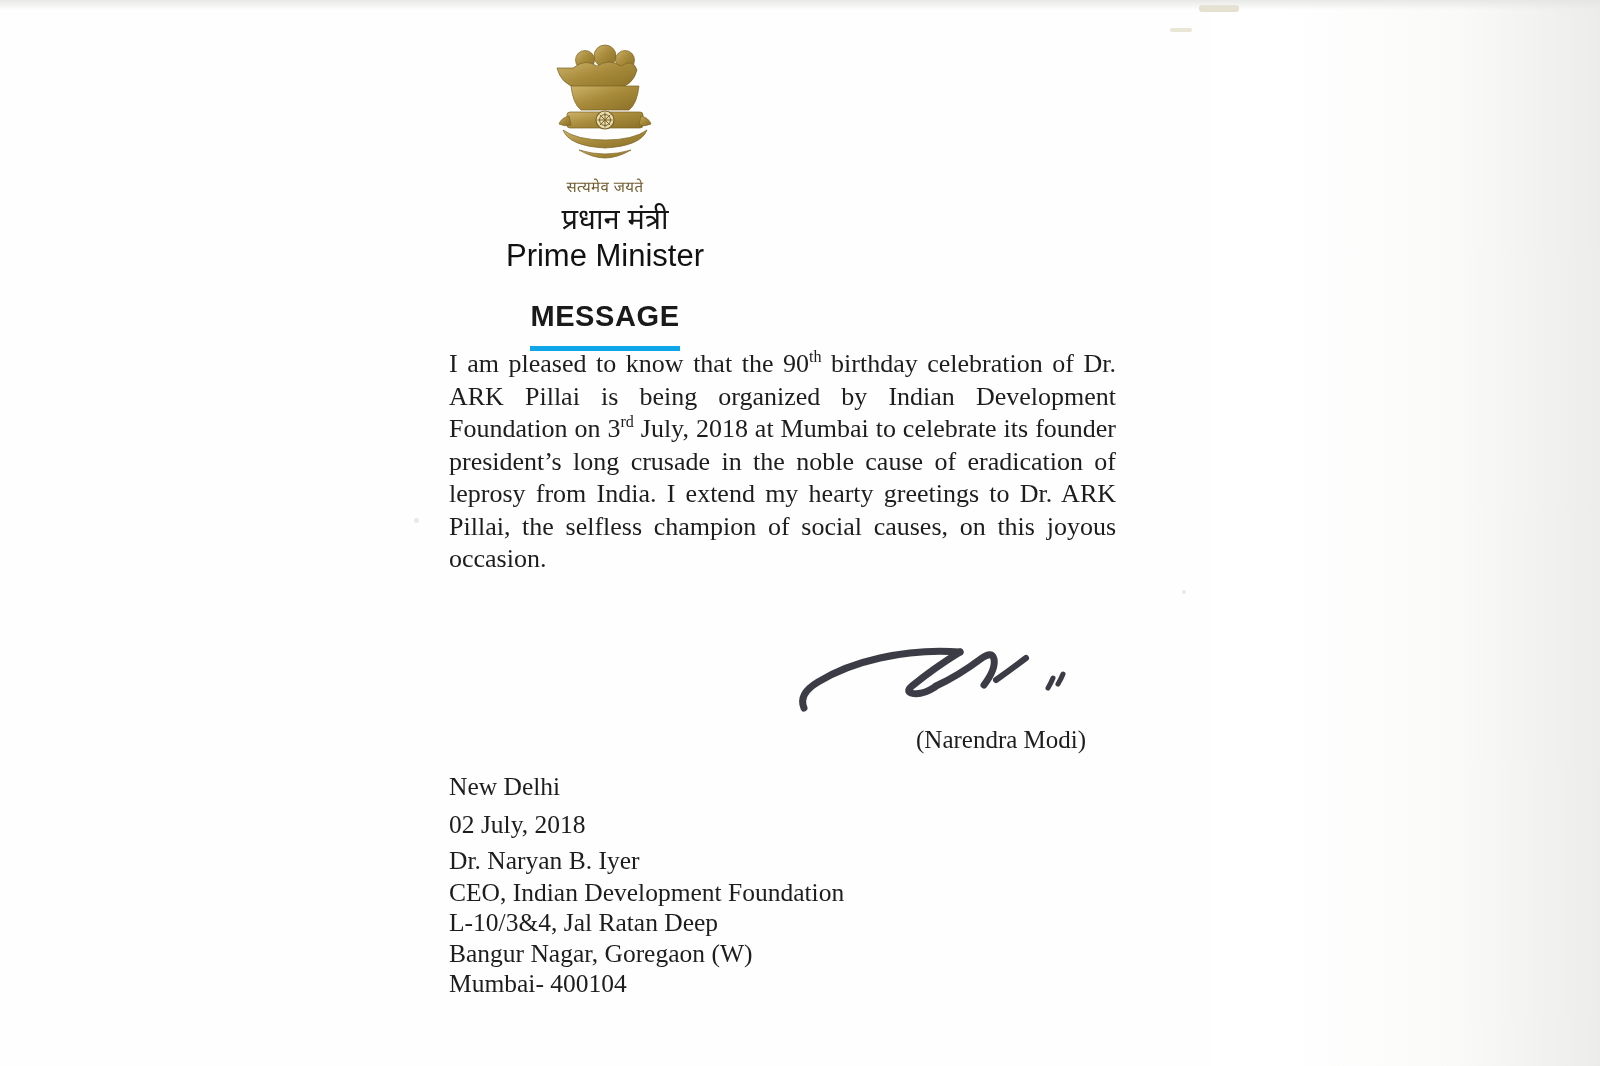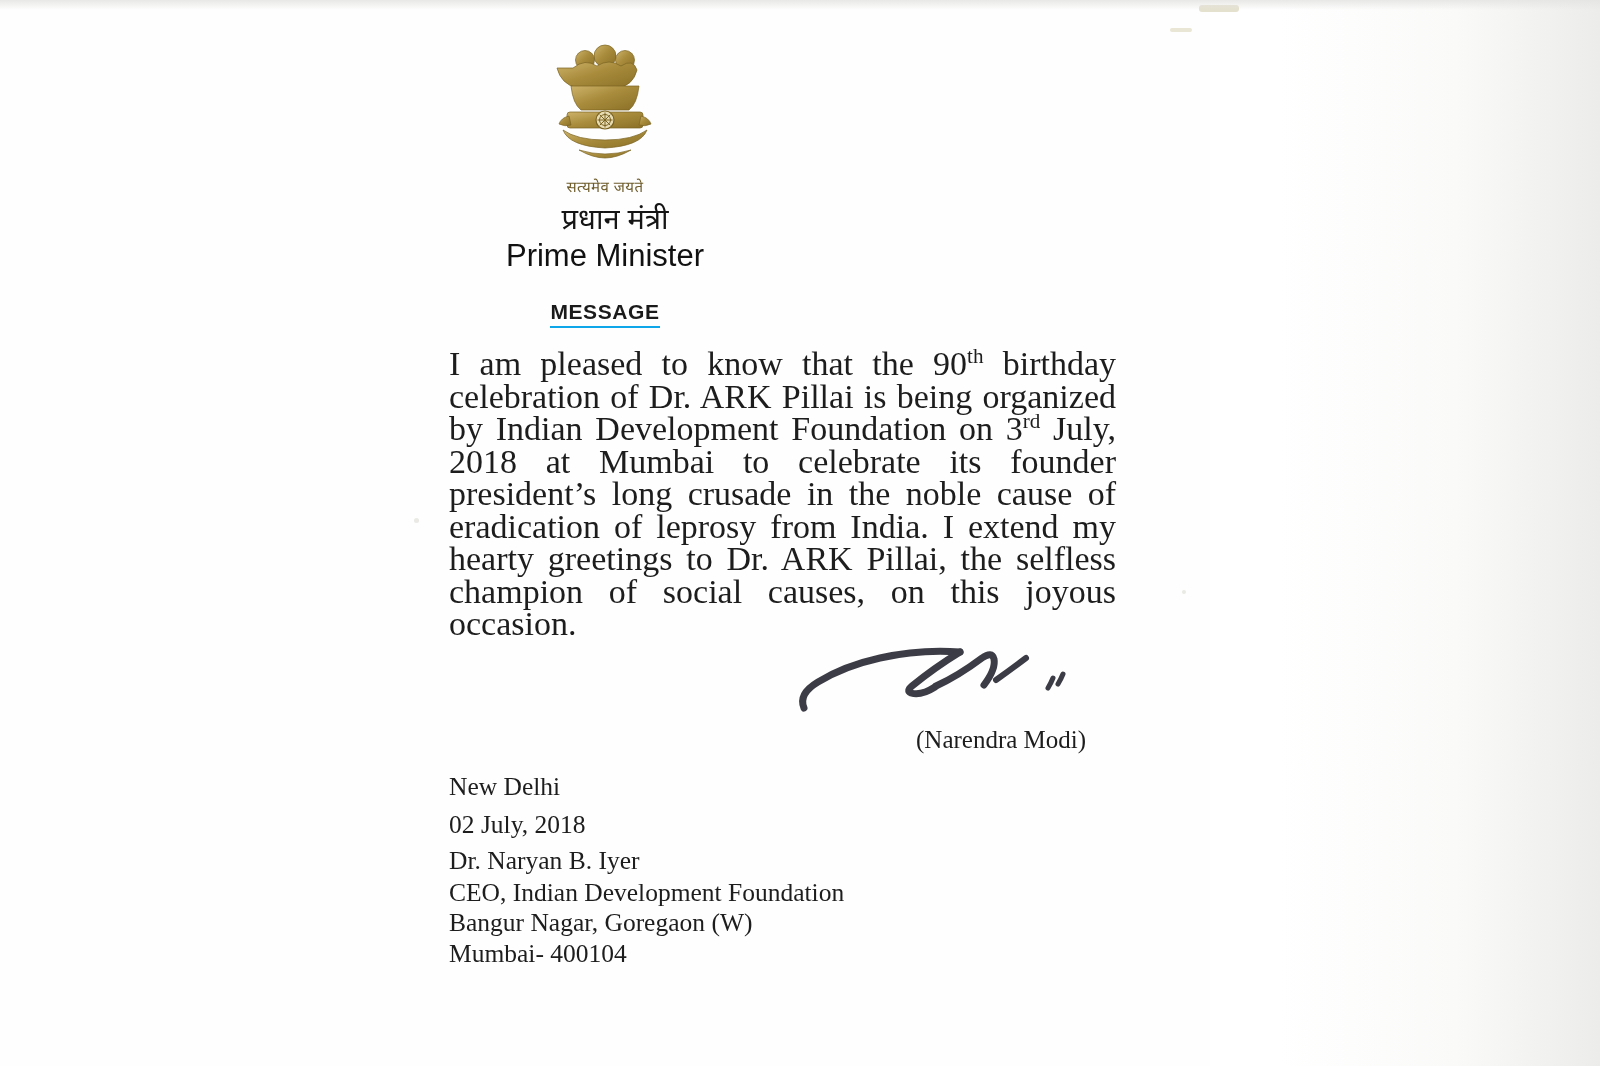--- a/index.html
+++ b/index.html
@@ -94,36 +94,36 @@
 
   .message-label {
     position: absolute;
     top: 300px;
     left: 0; right: 0;
     text-align: center;
   }
   .message-label span {
     font-family: "Liberation Sans", sans-serif;
     font-weight: bold;
-    font-size: 21px;
+    font-size: 29px;
     letter-spacing: .6px;
-    border-bottom: 2px solid #0ea5e9;
-    padding-bottom: 3px;
+    border-bottom: 5px solid #0ea5e9;
+    padding-bottom: 14px;
   }
 
   
   .body-block {
     position: absolute;
     left: 449px;
     top: 348px;
     width: 668px;
   }
   p.para {
     margin: 0 1px 26px 0;
-    font-size: 34px;
+    font-size: 26px;
     line-height: 32.5px;
     text-align: justify;
     text-justify: inter-word;
     color: #1d1d1d;
   }
   p.para:last-child { margin-bottom: 0; }
   p.para.nojust { text-align: left; }
   sup {
     font-size: 0.62em;
     vertical-align: super;
@@ -249,20 +249,21 @@
     <div class="sig-name">(Narendra Modi)</div>
 
     <div class="place-date">
       <div>New Delhi</div>
       <div>02 July, 2018</div>
     </div>
 
     <div class="addressee">
       <span class="name">Dr. Naryan B. Iyer</span>
       <span class="line">CEO, Indian Development Foundation</span>
+      <span class="line">L-10/3&amp;4, Jal Ratan Deep</span>
       <span class="line">Bangur Nagar, Goregaon (W)</span>
       <span class="line">Mumbai- 400104</span>
     </div>
 
     <span class="speck" style="left:1199px;top:5px;width:40px;height:7px;border-radius:3px;background:#cfc9a8;"></span>
     <span class="speck" style="left:1170px;top:28px;width:22px;height:4px;border-radius:2px;background:#d8d2b4;"></span>
     <span class="speck" style="left:414px;top:518px;width:5px;height:5px;"></span>
     <span class="speck" style="left:1182px;top:590px;width:4px;height:4px;"></span>
   </div>
 </div>

